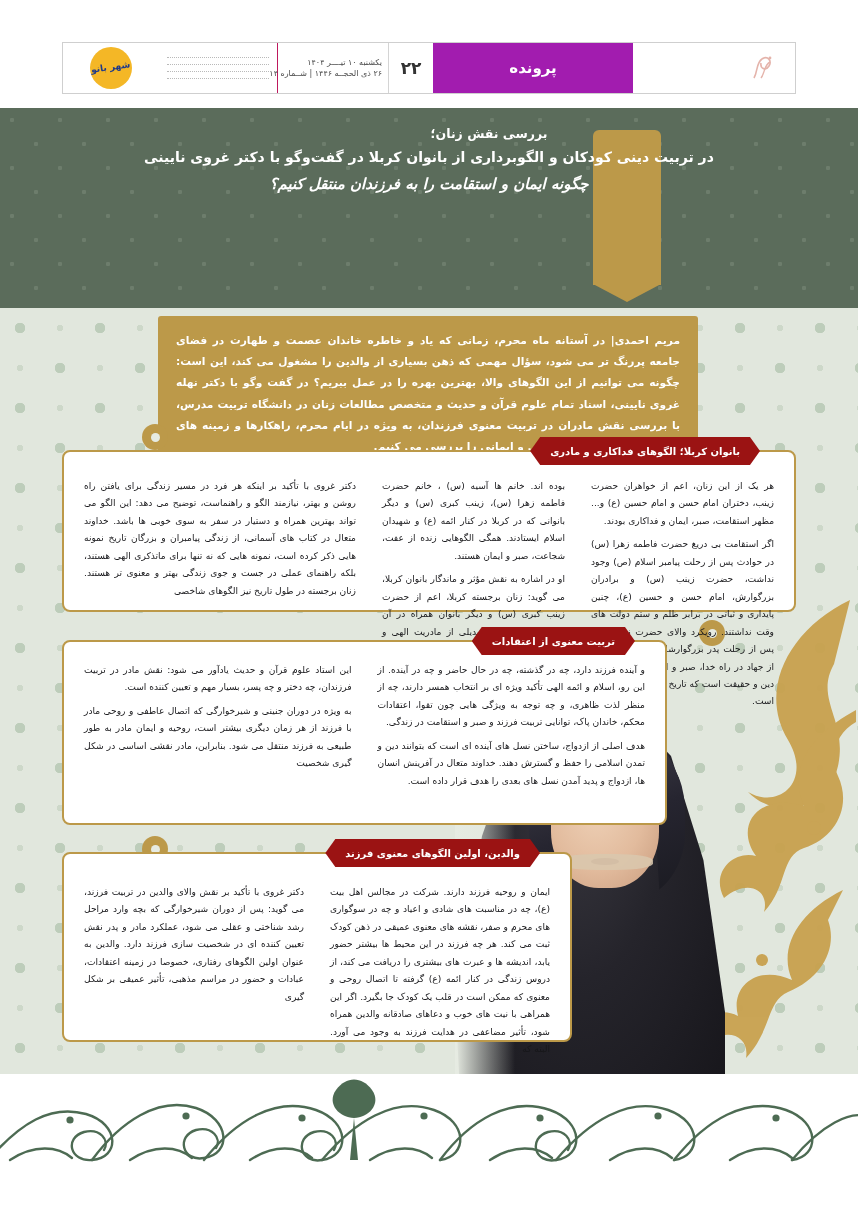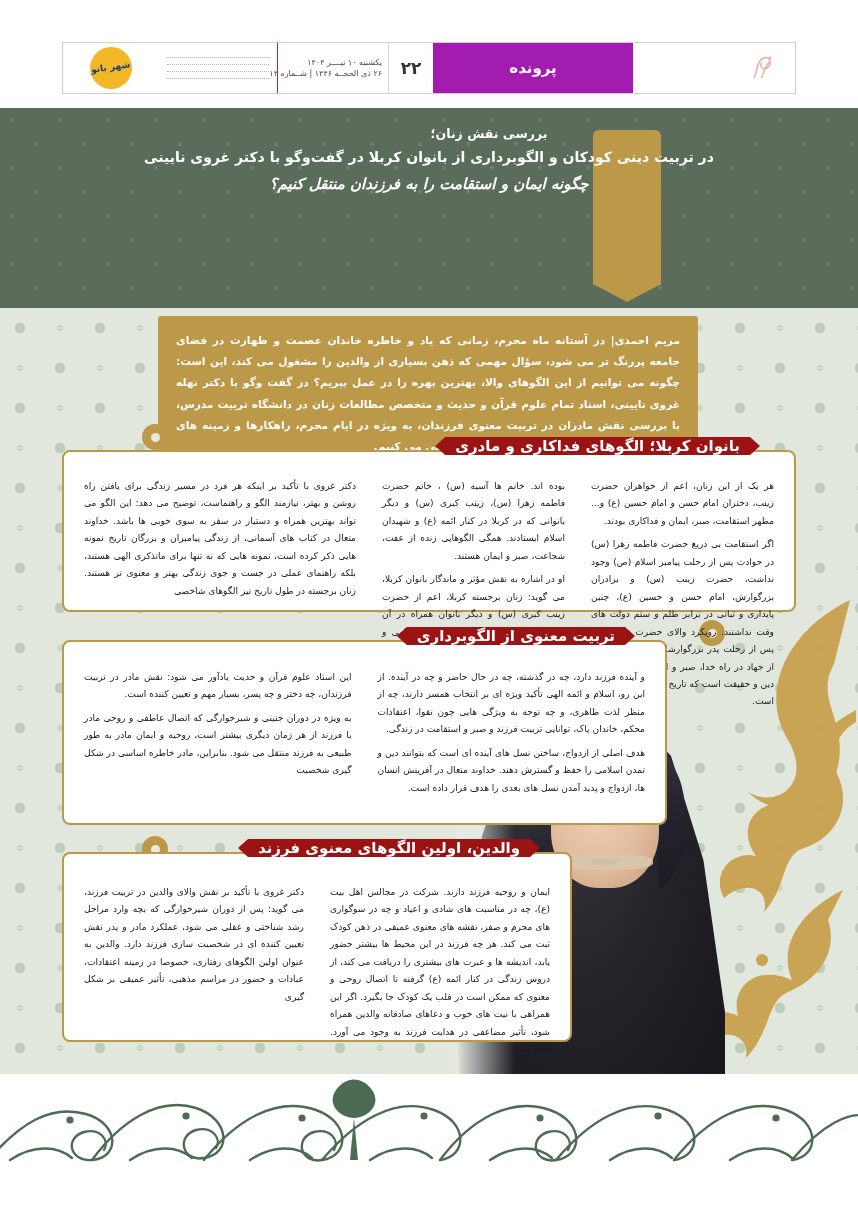--- a/index.html
+++ b/index.html
@@ -161,41 +161,41 @@
 
   
   .arabesque{position:absolute;right:0;top:560px;width:220px;height:520px;pointer-events:none;}
 
   
   .card{
     position:absolute;background:#fff;border:2px solid #bc9949;border-radius:8px;
     box-sizing:border-box;
   }
   .card .ribbon{
-    position:absolute;top:-15px;right:34px;height:18px;background:#9b1313;color:#fff;
+    position:absolute;top:-15px;right:34px;height:28px;background:#9b1313;color:#fff;
     display:flex;align-items:center;justify-content:center;padding:0 20px;
-    font-size:15px;font-weight:bold;white-space:nowrap;
+    font-size:10px;font-weight:bold;white-space:nowrap;
     clip-path:polygon(10px 0,calc(100% - 10px) 0,100% 50%,calc(100% - 10px) 100%,10px 100%,0 50%);
   }
   .card .ribbon .pip{
     position:absolute;width:7px;height:7px;background:#9b1313;border-radius:50%;top:10px;
   }
   .card .ribbon .pip.l{left:-12px;}
   .card .ribbon .pip.r{right:-12px;}
   .cols{display:flex;flex-direction:row-reverse;gap:26px;padding:22px 20px 14px 20px;}
   .col{flex:1;}
   .col p{
     margin:0 0 6px 0;font-size:9.1px;line-height:1.92;color:#17171a;text-align:justify;
   }
 
   #card1{left:62px;top:450px;width:734px;height:162px;}
   #card1 .cols{padding-top:26px;}
   #card1 .col.c-right{flex:0 0 272px;}
   #card2{left:62px;top:640px;width:605px;height:185px;}
-  #card2 .cols{padding-top:27px;}
+  #card2 .cols{padding-top:20px;}
   #card3{left:62px;top:852px;width:510px;height:190px;}
   #card3 .cols{padding-top:30px;}
   #card2 .ribbon,#card3 .ribbon{right:30px;}
 
   
   .footer{
     position:absolute;left:0;top:1074px;width:858px;height:146px;background:#fff;overflow:hidden;
   }
 </style>
 </head>
@@ -292,27 +292,27 @@
       <div class="col">
         <p>هر یک از این زنان، اعم از خواهران حضرت زینب، دختران امام حسن و امام حسین (ع) و... مظهر استقامت، صبر، ایمان و فداکاری بودند.</p>
         <p>اگر استقامت بی دریغ حضرت فاطمه زهرا (س) در حوادث پس از رحلت پیامبر اسلام (ص) وجود نداشت، حضرت زینب (س) و برادران بزرگوارش، امام حسن و حسین (ع)، چنین پایداری و ثباتی در برابر ظلم و ستم دولت های وقت نداشتند. رویکرد والای حضرت زهرا (س) پس از رحلت پدر بزرگوارشان، الگویی بی نظیر از جهاد در راه خدا، صبر و استقامت در دفاع از دین و حقیقت است که تاریخ و کتاب ها ثبت کرده است.</p>
       </div>
     </div>
   </div>
 
   <div class="card" id="card2">
     <div class="ribbon">
       <span class="pip l"></span>
-      <span>تربیت معنوی از الگوبرداری</span>
+      <span>تربیت معنوی از اعتقادات</span>
       <span class="pip r"></span>
     </div>
     <div class="cols">
       <div class="col">
         <p>این استاد علوم قرآن و حدیث یادآور می شود: نقش مادر در تربیت فرزندان، چه دختر و چه پسر، بسیار مهم و تعیین کننده است.</p>
-        <p>به ویژه در دوران جنینی و شیرخوارگی که اتصال عاطفی و روحی مادر با فرزند از هر زمان دیگری بیشتر است، روحیه و ایمان مادر به طور طبیعی به فرزند منتقل می شود. بنابراین، مادر خاطره اساسی در شکل گیری شخصیت</p>
+        <p>به ویژه در دوران جنینی و شیرخوارگی که اتصال عاطفی و روحی مادر با فرزند از هر زمان دیگری بیشتر است، روحیه و ایمان مادر به طور طبیعی به فرزند منتقل می شود. بنابراین، مادر نقشی اساسی در شکل گیری شخصیت</p>
       </div>
       <div class="col">
         <p>و آینده فرزند دارد، چه در گذشته، چه در حال حاضر و چه در آینده. از این رو، اسلام و ائمه الهی تأکید ویژه ای بر انتخاب همسر دارند، چه از منظر لذت ظاهری، و چه توجه به ویژگی هایی چون تقوا، اعتقادات محکم، خاندان پاک، توانایی تربیت فرزند و صبر و استقامت در زندگی.</p>
         <p>هدف اصلی از ازدواج، ساختن نسل های آینده ای است که بتوانند دین و تمدن اسلامی را حفظ و گسترش دهند. خداوند متعال در آفرینش انسان ها، ازدواج و پدید آمدن نسل های بعدی را هدف قرار داده است.</p>
       </div>
     </div>
   </div>
 
   <div class="card" id="card3">
     <div class="ribbon">

